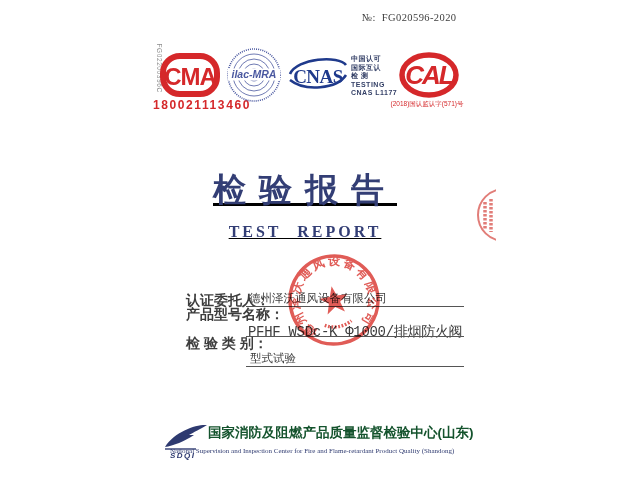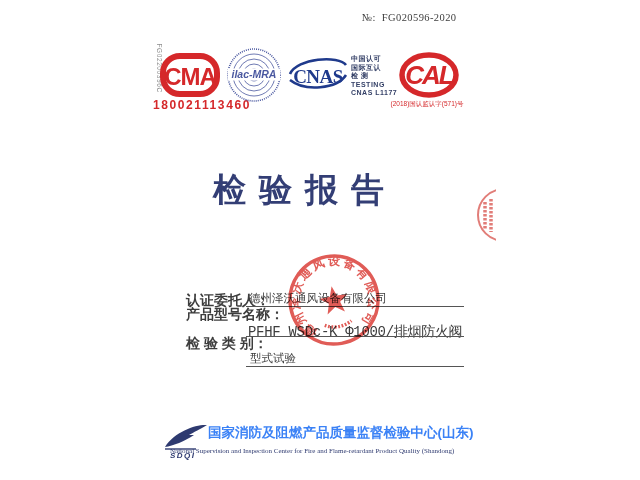--- a/index.html
+++ b/index.html
@@ -16,39 +16,39 @@
   .mark{position:absolute;}
   .cma-number{position:absolute;left:153px;top:98px;width:72px;text-align:right;
     font-size:12px;color:#d5282a;letter-spacing:1.6px;font-weight:bold;}
   .cnas-captions{position:absolute;left:351px;top:55px;font-size:7px;line-height:8.6px;
     color:#333f66;font-weight:bold;letter-spacing:.5px;}
   .cnas-captions div{white-space:nowrap;}
   .cal-caption{position:absolute;left:384px;top:100px;width:86px;text-align:center;
     font-size:6.5px;color:#d5282a;white-space:nowrap;}
 
   
-  .title-block{position:absolute;left:155px;top:168px;width:300px;text-align:center;}
+  .title-block{position:absolute;left:155px;top:168px;width:300px;text-align:center;text-decoration:underline;}
   .title-cn{font-size:33px;font-weight:bold;color:#333e75;letter-spacing:13px;white-space:nowrap;}
   .title-en{margin-top:10px;font-family:"Liberation Serif",serif;font-size:16px;font-weight:bold;
     color:#333e75;letter-spacing:3px;word-spacing:9px;}
 
   
   .field-label{position:absolute;left:186px;font-size:14px;color:#3d3d3d;font-weight:bold;white-space:nowrap;}
   .field-value{position:absolute;font-size:11.5px;color:#3d3d3d;white-space:nowrap;}
   .field-value.mono{font-family:"Liberation Mono",monospace;font-size:14px;letter-spacing:-.3px;}
   .field-line{position:absolute;left:246px;width:218px;border-top:1px solid #555;}
 
   
   .seal{position:absolute;left:279px;top:245px;width:110px;height:110px;
     transform:rotate(-10deg);opacity:.9;mix-blend-mode:multiply;}
   .edge-stamp{position:absolute;left:470px;top:186px;width:26px;height:58px;overflow:hidden;opacity:.75;}
 
   
   .footer-org-cn{position:absolute;left:208px;top:424px;width:262px;text-align:center;
-    font-size:13.5px;font-weight:bold;color:#3b82f6;white-space:nowrap;}
+    font-size:13.5px;font-weight:bold;color:#14532d;white-space:nowrap;}
   .footer-org-en{position:absolute;left:170px;top:447px;width:330px;text-align:left;
     font-family:"Liberation Serif",serif;font-size:7px;color:#2e3a70;white-space:nowrap;}
   .sdqi{position:absolute;left:163px;top:422px;}
 </style>
 </head>
 <body>
 
 <div class="page">
 
   <div class="report-no">
@@ -87,20 +87,21 @@
   </div>
 
   <svg class="mark" style="left:398px;top:50px" width="62" height="50" viewBox="0 0 62 50">
     <ellipse cx="31" cy="25" rx="27" ry="20" fill="none" stroke="#d5282a" stroke-width="5.5"></ellipse>
     <text x="31" y="34" text-anchor="middle" font-family="Liberation Sans, sans-serif" font-size="26" font-weight="900" font-style="italic" fill="#d5282a" letter-spacing="-2">CAL</text>
   </svg>
   <div class="cal-caption">(2018)国认监认字(571)号</div>
 
   <div class="title-block">
     <div class="title-cn">检验报告</div>
+    <div class="title-en">TEST REPORT</div>
   </div>
 
   <div class="edge-stamp">
     <svg width="60" height="58" viewBox="0 0 60 58">
       <circle cx="34" cy="29" r="26" fill="none" stroke="#d8524c" stroke-width="2"></circle>
       <line x1="15" y1="16" x2="15" y2="43" stroke="#d8524c" stroke-width="3.5" stroke-dasharray="2.5,1.5"></line>
       <line x1="21" y1="13" x2="21" y2="46" stroke="#d8524c" stroke-width="3.5" stroke-dasharray="2.5,1.5"></line>
     </svg>
   </div>
 

